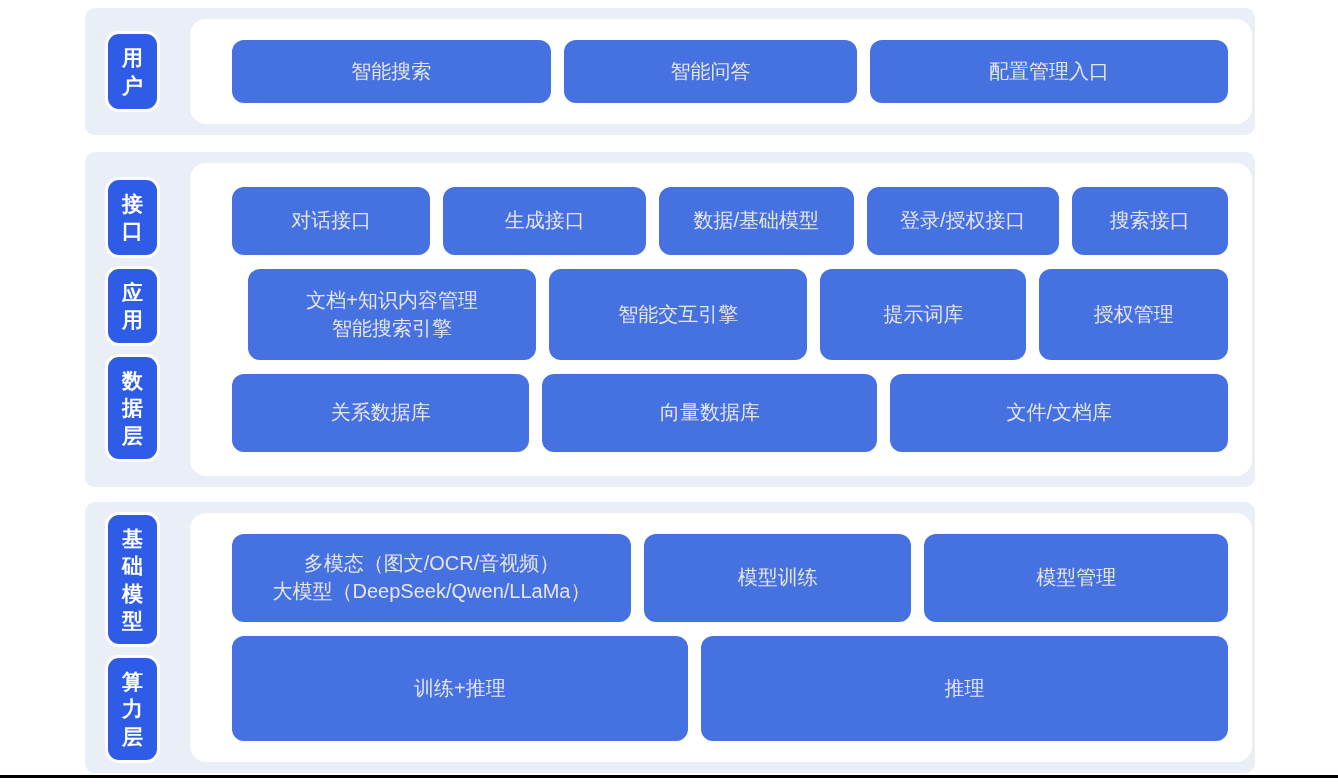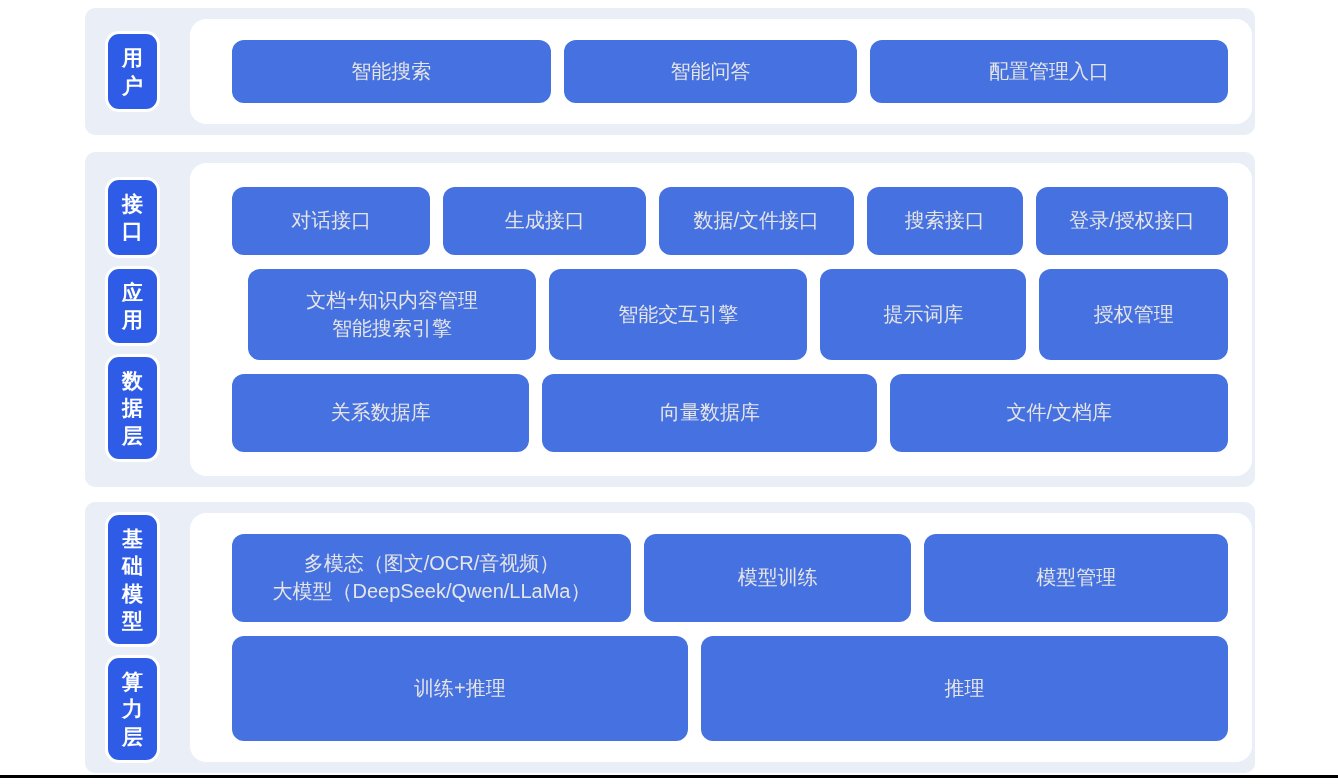--- a/index.html
+++ b/index.html
@@ -91,27 +91,27 @@
   </div>
   <div class="panel">
     <div class="row" style="height:68px;">
       <div class="box" style="flex:204;">
         <span>对话接口</span>
       </div>
       <div class="box" style="flex:209;">
         <span>生成接口</span>
       </div>
       <div class="box" style="flex:200;">
-        <span>数据/文件接口</span>
+        <span>数据/基础模型</span>
+      </div>
+      <div class="box" style="flex:197;">
+        <span>登录/授权接口</span>
       </div>
       <div class="box" style="flex:157;">
         <span>搜索接口</span>
-      </div>
-      <div class="box" style="flex:197;">
-        <span>登录/授权接口</span>
       </div>
     </div>
     <div class="row" style="height:91px;padding-left:16px;">
       <div class="box" style="flex:301;">
         <span>文档+知识内容管理</span>
         <span>智能搜索引擎</span>
       </div>
       <div class="box" style="flex:268;">
         <span>智能交互引擎</span>
       </div>

